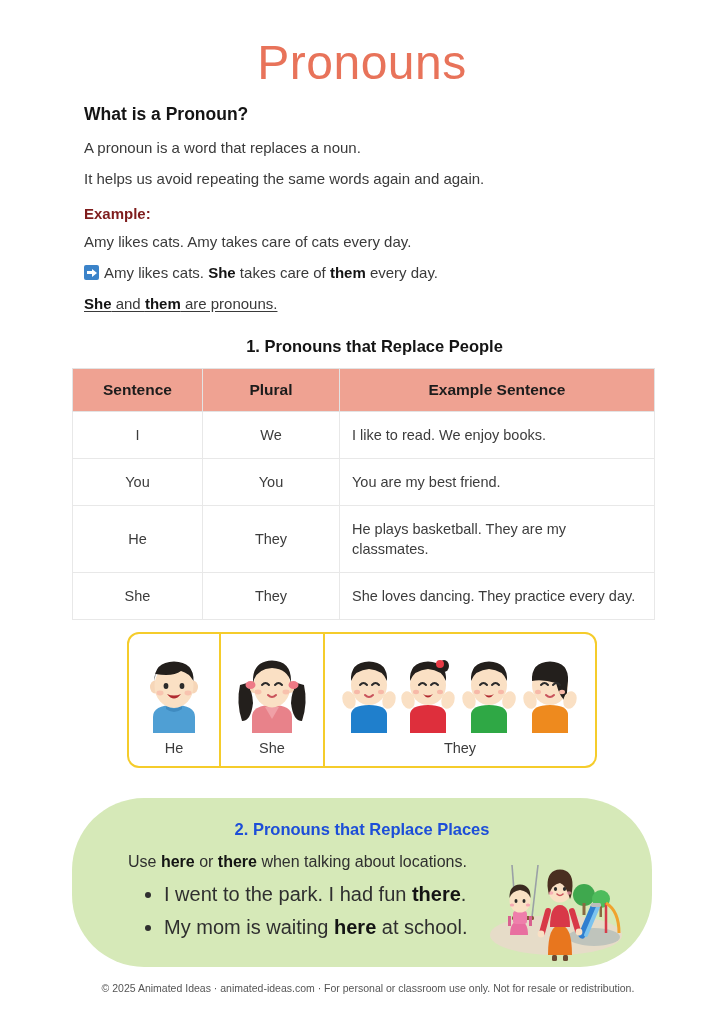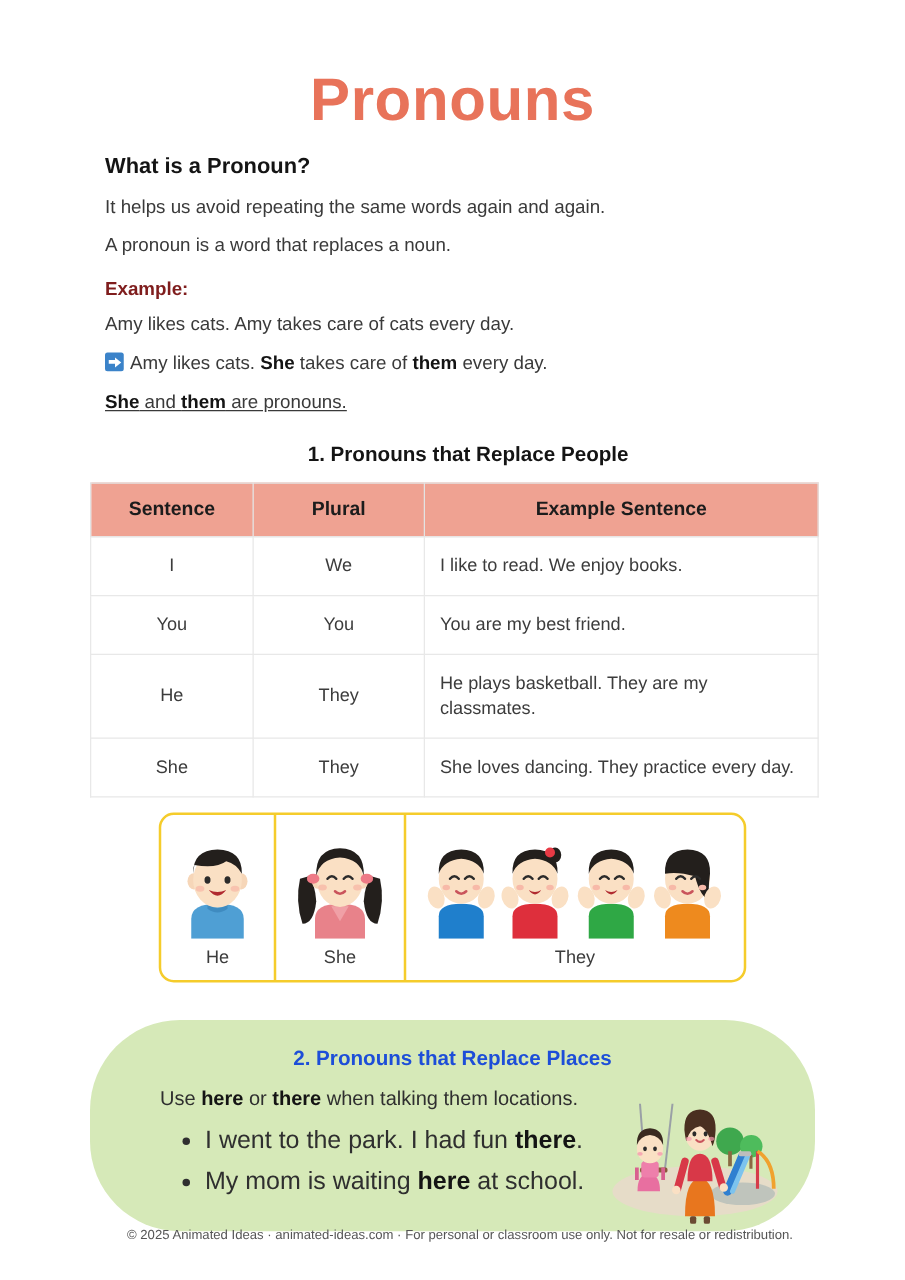--- a/index.html
+++ b/index.html
@@ -21,24 +21,24 @@
     width: 724px;
     height: 1024px;
     padding: 0;
   }
 
   
   .title {
     text-align: center;
     color: #E8735A;
     font-size: 48px;
-    font-weight: 700;
+    font-weight: 400;
     letter-spacing: 0.5px;
     margin: 0;
-    padding-top: 56px;
+    padding-top: 38px;
     line-height: 1.05;
   }
 
   
   .intro {
     margin: 0;
     padding: 16px 72px 0 84px;
   }
   .h-sub {
     font-size: 17.5px;
@@ -223,22 +223,22 @@
 </style>
 </head>
 <body>
 
 <div class="page">
 
   <h1 class="title">Pronouns</h1>
 
   <div class="intro">
     <div class="h-sub">What is a Pronoun?</div>
+    <p class="p-line">A pronoun is a word that replaces a noun.</p>
     <p class="p-line">It helps us avoid repeating the same words again and again.</p>
-    <p class="p-line">A pronoun is a word that replaces a noun.</p>
 
     <div class="ex-label">Example:</div>
     <p class="p-line">Amy likes cats. Amy takes care of cats every day.</p>
     <p class="p-line">
       <span class="arrow-emoji"></span><span>Amy likes cats. </span><b>She</b><span> takes care of </span><b>them</b><span> every day.</span>
     </p>
     <p class="p-line underline-line"><b>She</b><span> and </span><b>them</b><span> are pronouns.</span></p>
   </div>
 
   <div class="sec-heading">1. Pronouns that Replace People</div>
@@ -375,21 +375,21 @@
           <ellipse cx="54" cy="45" rx="6.5" ry="9" fill="#FAE0C4" transform="rotate(18 54 45)"></ellipse>
         </g>
       </svg>
       <div class="illus-label">They</div>
     </div>
 
   </div>
 
   <div class="green-panel">
     <div class="green-title">2. Pronouns that Replace Places</div>
-    <p class="green-lead"><span>Use </span><b>here</b><span> or </span><b>there</b><span> when talking them locations.</span></p>
+    <p class="green-lead"><span>Use </span><b>here</b><span> or </span><b>there</b><span> when talking about locations.</span></p>
     <ul class="green-list">
       <li><span>I went to the park. I had fun </span><b>there</b><span>.</span></li>
       <li><span>My mom is waiting </span><b>here</b><span> at school.</span></li>
     </ul>
 
     <svg class="playground" viewBox="0 0 140 104">
       <ellipse cx="70" cy="76" rx="66" ry="20" fill="#E6DCC8"></ellipse>
       <ellipse cx="108" cy="78" rx="26" ry="9" fill="#BFC4BC"></ellipse>
       <circle cx="98" cy="36" r="11" fill="#3FA84E"></circle>
       <rect x="96.5" y="44" width="3" height="12" fill="#8A6A42"></rect>

